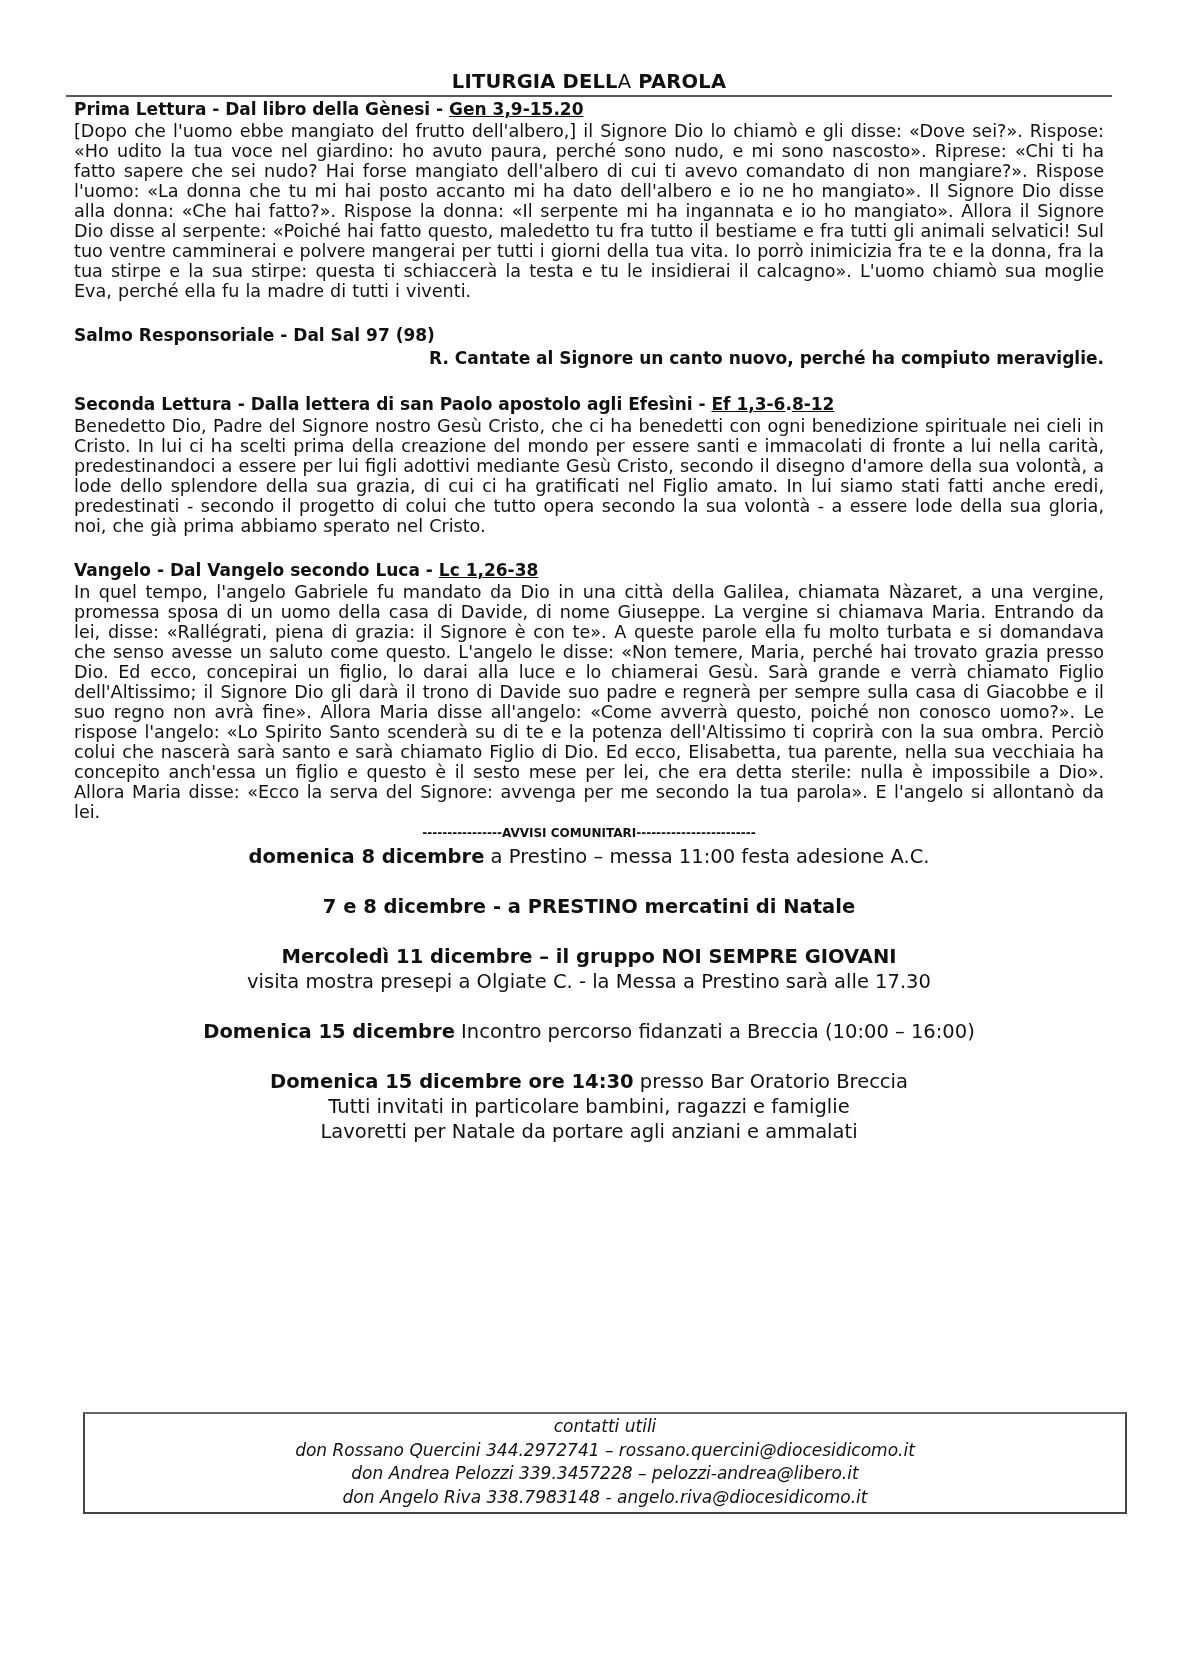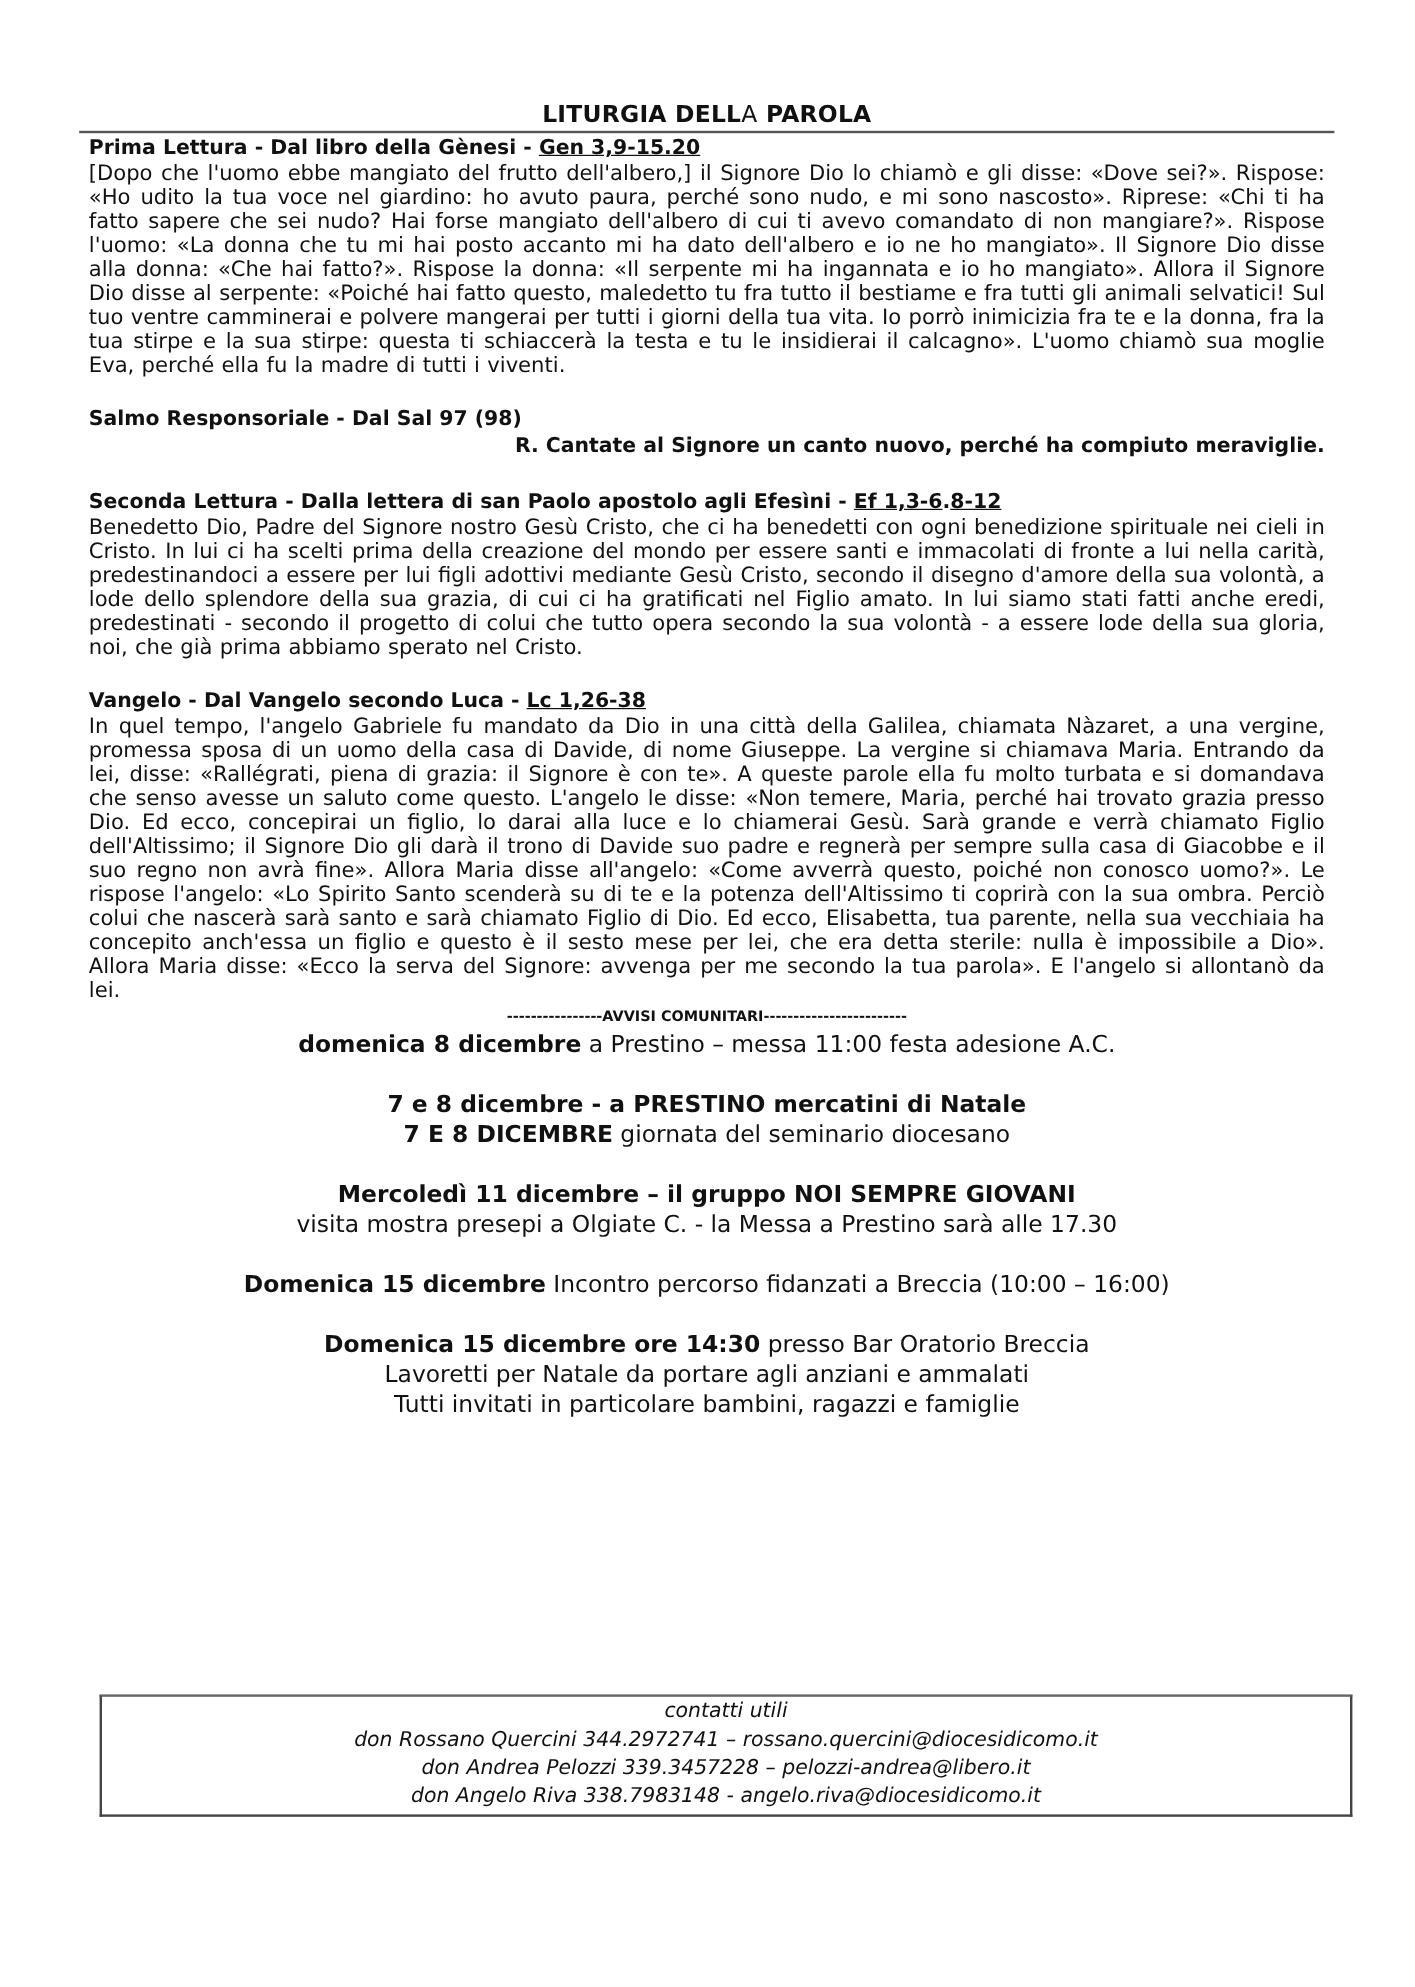--- a/index.html
+++ b/index.html
@@ -1,20 +1,20 @@
 <!DOCTYPE html>
 <html><head>
   <meta charset="utf-8">
   <style>
     html, body { margin: 0; padding: 0; background: #ffffff; }
     body {
       width: 1179px; height: 1656px; position: relative; overflow: hidden;
       font-family: "DejaVu Sans", sans-serif; color: #111;
     }
-    .page { position: absolute; left: 74px; top: 84px; width: 1030px; }
+    .page { position: absolute; left: 74px; top: 70px; width: 1030px; }
     .title {
       text-align: center; font-weight: bold; font-size: 19.5px; line-height: 24px;
       margin: 0; letter-spacing: 0.2px;
     }
     .title .lighter { font-weight: normal; }
     .rule { height: 0; border-top: 2px solid #555; margin: 1px -8px 1px -8px; }
     .section-head { font-weight: bold; font-size: 17px; line-height: 23px; margin: 0; }
     .section-head .ref { text-decoration: underline; }
     .body-text {
       font-size: 17.6px; line-height: 20px; text-align: justify; margin: 0;
@@ -67,30 +67,29 @@
     <span>Vangelo - Dal Vangelo secondo Luca - </span><span class="ref">Lc 1,26-38</span>
   </p>
   <p class="body-text">In quel tempo, l'angelo Gabriele fu mandato da Dio in una città della Galilea, chiamata Nàzaret, a una vergine, promessa sposa di un uomo della casa di Davide, di nome Giuseppe. La vergine si chiamava Maria. Entrando da lei, disse: «Rallégrati, piena di grazia: il Signore è con te». A queste parole ella fu molto turbata e si domandava che senso avesse un saluto come questo. L'angelo le disse: «Non temere, Maria, perché hai trovato grazia presso Dio. Ed ecco, concepirai un figlio, lo darai alla luce e lo chiamerai Gesù. Sarà grande e verrà chiamato Figlio dell'Altissimo; il Signore Dio gli darà il trono di Davide suo padre e regnerà per sempre sulla casa di Giacobbe e il suo regno non avrà fine». Allora Maria disse all'angelo: «Come avverrà questo, poiché non conosco uomo?». Le rispose l'angelo: «Lo Spirito Santo scenderà su di te e la potenza dell'Altissimo ti coprirà con la sua ombra. Perciò colui che nascerà sarà santo e sarà chiamato Figlio di Dio. Ed ecco, Elisabetta, tua parente, nella sua vecchiaia ha concepito anch'essa un figlio e questo è il sesto mese per lei, che era detta sterile: nulla è impossibile a Dio». Allora Maria disse: «Ecco la serva del Signore: avvenga per me secondo la tua parola». E l'angelo si allontanò da lei.</p>
 
   <div class="avvisi">
     <p class="avvisi-head">----------------AVVISI  COMUNITARI------------------------</p>
 
     <p class="line"><b>domenica 8 dicembre</b><span> a Prestino – messa 11:00  festa adesione A.C.</span></p>
     <div class="gapline"></div>
     <p class="line"><b>7 e 8 dicembre - a PRESTINO mercatini di Natale</b><span></span></p>
-    <p class="line"><b>7 E 8 DICEMBRE</b><span> giornata del seminario diocesano</span></p>
     <div class="gapline"></div>
     <p class="line"><b>Mercoledì 11 dicembre – il gruppo NOI SEMPRE GIOVANI</b><span></span></p>
     <p class="line"><b></b><span>visita mostra presepi a Olgiate C. - la Messa a Prestino sarà alle 17.30</span></p>
     <div class="gapline"></div>
     <p class="line"><b>Domenica 15 dicembre</b><span> Incontro percorso fidanzati a Breccia (10:00 – 16:00)</span></p>
     <div class="gapline"></div>
     <p class="line"><b>Domenica 15 dicembre ore 14:30</b><span> presso Bar Oratorio Breccia</span></p>
+    <p class="line"><b></b><span>Tutti invitati in particolare bambini, ragazzi e famiglie</span></p>
     <p class="line"><b></b><span>Lavoretti per Natale da portare agli anziani e ammalati</span></p>
-    <p class="line"><b></b><span>Tutti invitati in particolare bambini, ragazzi e famiglie</span></p>
   </div>
 </div>
 
 <div class="contacts">
   <p>contatti utili</p>
   <p>don Rossano Quercini 344.2972741 – rossano.quercini@diocesidicomo.it</p>
   <p>don Andrea Pelozzi 339.3457228 – pelozzi-andrea@libero.it</p>
   <p>don Angelo Riva 338.7983148 - angelo.riva@diocesidicomo.it</p>
 </div>
 

